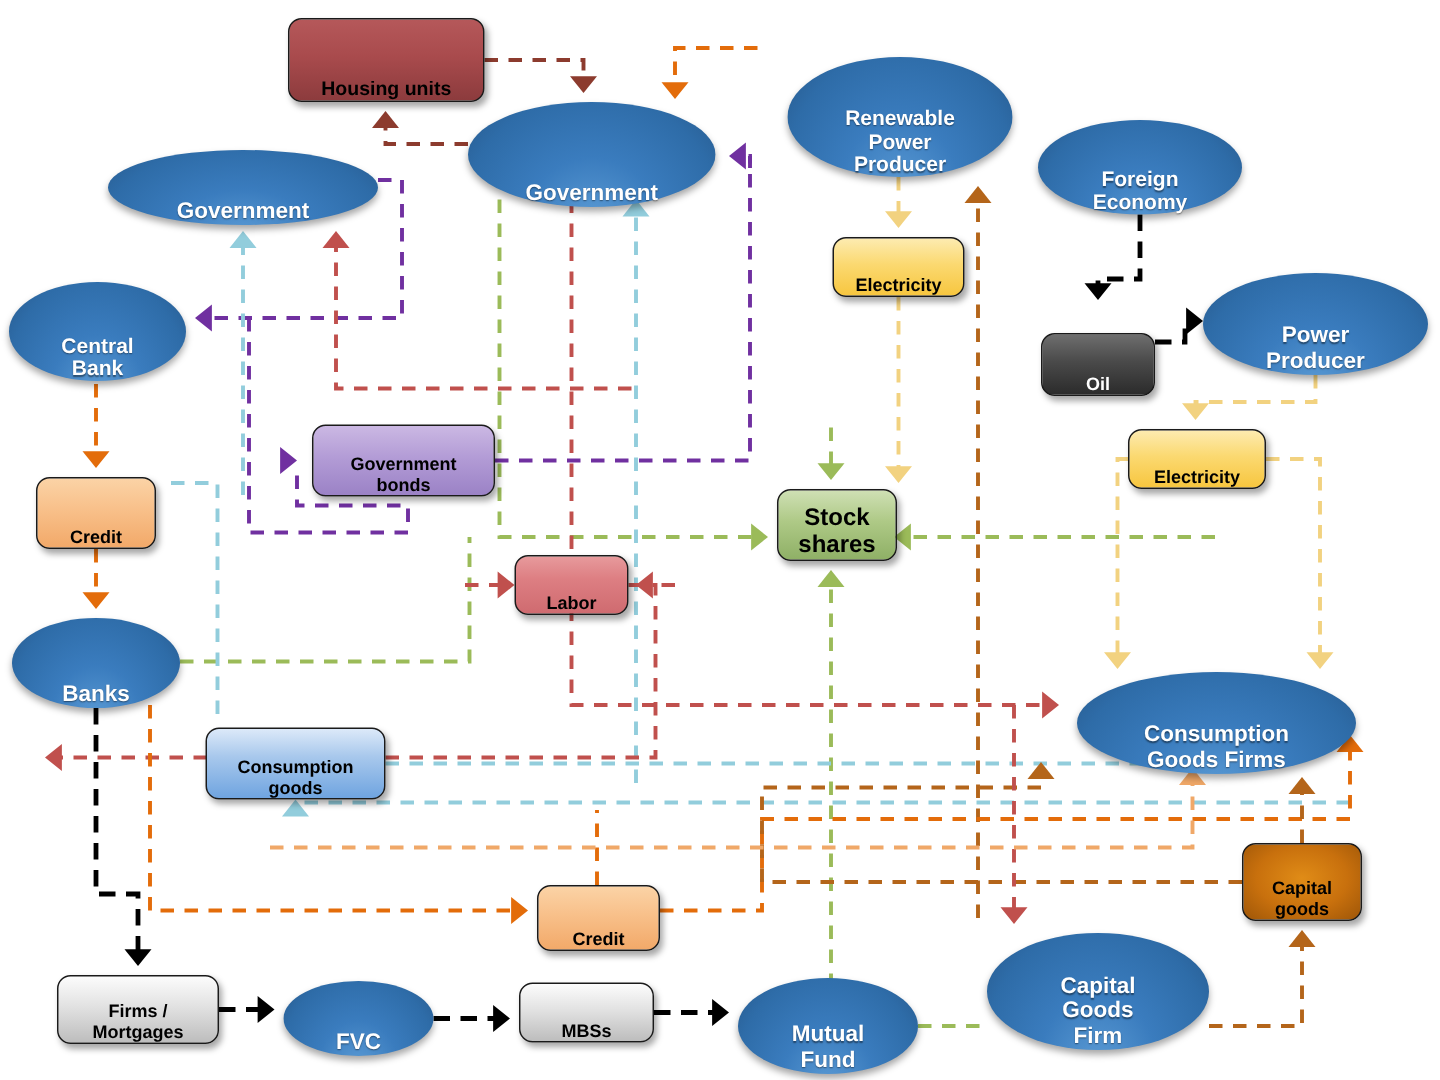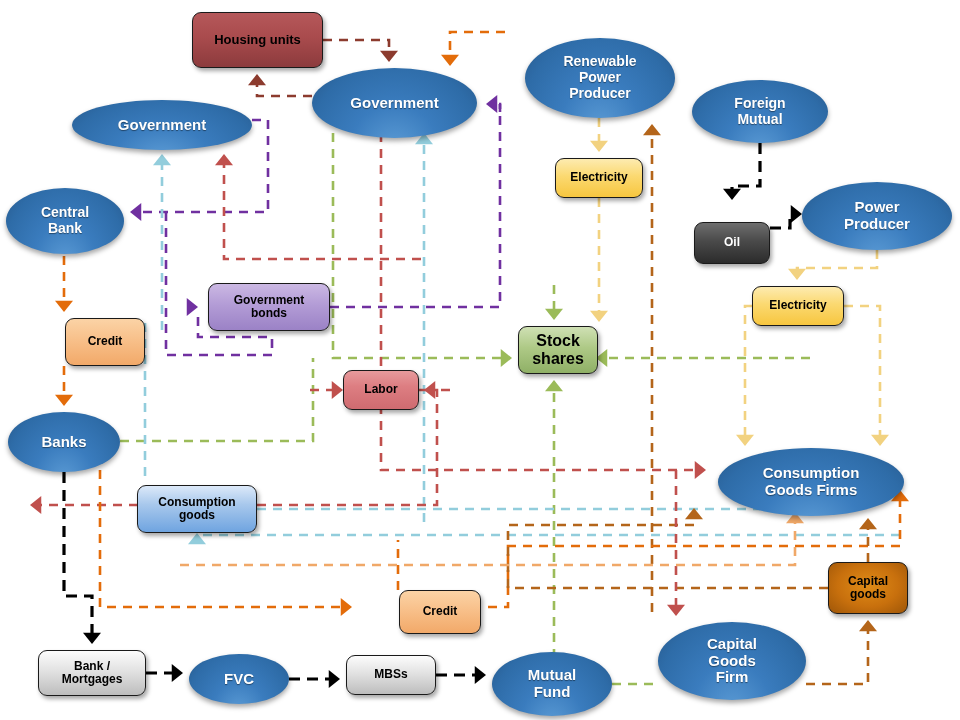--- a/index.html
+++ b/index.html
@@ -2,39 +2,39 @@
 <html><head>
 <meta charset="utf-8">
 <style>
   html,body{margin:0;padding:0;background:#ffffff;}
   #stage{
     position:relative;width:960px;height:720px;overflow:hidden;
     background:#ffffff;
     font-family:"Liberation Sans", sans-serif;
   }
   #edges{position:absolute;left:0;top:0;width:960px;height:720px;}
-  .node{position:absolute;display:flex;align-items:center;justify-content:center;text-align:center;box-sizing:border-box;}
+  .node{position:absolute;display:flex;align-items:flex-end;justify-content:center;text-align:center;box-sizing:border-box;}
   .ellipse{
     border-radius:50%;
     background:radial-gradient(ellipse at 50% 115%, #5b9bd5 0%, #3a7cbe 38%, #2e6ca8 75%, #27598c 100%);
     background-color:#2e75b6;
     color:#ffffff;font-weight:bold;
     text-shadow:0 1px 1px rgba(0,0,0,.45);
     box-shadow:0 3px 5px rgba(0,0,0,.35);
     line-height:1.12;
   }
   .rect{
     border-radius:9px;border:1.6px solid #1a1a1a;
     color:#000000;font-weight:bold;line-height:1.12;
     box-shadow:2px 3px 4px rgba(0,0,0,.35);
   }
   .rect.red{background:linear-gradient(180deg,#b5585a 0%,#a94b4d 45%,#8c3b3d 100%);}
   .rect.pink{background:linear-gradient(180deg,#e79a9c 0%,#dd7e82 40%,#cf6b70 100%);}
   .rect.purple{background:linear-gradient(180deg,#cbb8e3 0%,#b39cd6 45%,#9b82c6 100%);}
-  .rect.orange{background:linear-gradient(180deg,#fbd3a6 0%,#f8c08a 45%,#f2a969 100%);margin-left:41px;}
+  .rect.orange{background:linear-gradient(180deg,#fbd3a6 0%,#f8c08a 45%,#f2a969 100%);}
   .rect.blue{background:linear-gradient(180deg,#dce9f9 0%,#a8c8ec 40%,#6fa4e0 100%);}
   .rect.green{background:linear-gradient(180deg,#cfe0b4 0%,#aec986 45%,#8fb066 100%);}
   .rect.yellow{background:linear-gradient(180deg,#fdebb0 0%,#fbd971 45%,#f7c63f 100%);}
   .rect.brown{background:radial-gradient(ellipse at 50% 45%,#e08c17 0%,#c8700d 55%,#9e5608 100%);}
   .rect.grey-dark{background:linear-gradient(180deg,#6e6e6e 0%,#4a4a4a 45%,#2b2b2b 100%);color:#ffffff;margin-top:16px;}
   .rect.grey-light{background:linear-gradient(180deg,#fcfcfc 0%,#e2e2e2 45%,#bdbdbd 100%);color:#000000;}
 </style>
 </head>
 <body>
 
@@ -221,21 +221,21 @@
     <div class="node ellipse" style="left: 312px; top: 68px; width: 165px; height: 70px; font-size: 15px;">
       <span style="white-space: pre-line;">Government</span>
     </div>
     <div class="node ellipse" style="left: 525px; top: 38px; width: 150px; height: 80px; font-size: 14px;">
       <span style="white-space: pre-line;">Renewable
 Power
 Producer</span>
     </div>
     <div class="node ellipse" style="left: 692px; top: 80px; width: 136px; height: 63px; font-size: 14px;">
       <span style="white-space: pre-line;">Foreign
-Mutual</span>
+Economy</span>
     </div>
     <div class="node ellipse" style="left: 72px; top: 100px; width: 180px; height: 50px; font-size: 15px;">
       <span style="white-space: pre-line;">Government</span>
     </div>
     <div class="node ellipse" style="left: 6px; top: 188px; width: 118px; height: 66px; font-size: 14px;">
       <span style="white-space: pre-line;">Central
 Bank</span>
     </div>
     <div class="node rect yellow" style="left: 555px; top: 158px; width: 88px; height: 40px; font-size: 12px;">
       <span style="white-space: pre-line;">Electricity</span>
@@ -281,21 +281,21 @@
     </div>
     <div class="node rect orange" style="left: 358px; top: 590px; width: 82px; height: 44px; font-size: 12px;">
       <span style="white-space: pre-line;">Credit</span>
     </div>
     <div class="node ellipse" style="left: 658px; top: 622px; width: 148px; height: 78px; font-size: 15px;">
       <span style="white-space: pre-line;">Capital
 Goods
 Firm</span>
     </div>
     <div class="node rect grey-light" style="left: 38px; top: 650px; width: 108px; height: 46px; font-size: 12px;">
-      <span style="white-space: pre-line;">Bank /
+      <span style="white-space: pre-line;">Firms /
 Mortgages</span>
     </div>
     <div class="node ellipse" style="left: 189px; top: 654px; width: 100px; height: 50px; font-size: 15px;">
       <span style="white-space: pre-line;">FVC</span>
     </div>
     <div class="node rect grey-light" style="left: 346px; top: 655px; width: 90px; height: 40px; font-size: 12px;">
       <span style="white-space: pre-line;">MBSs</span>
     </div>
     <div class="node ellipse" style="left: 492px; top: 652px; width: 120px; height: 64px; font-size: 15px;">
       <span style="white-space: pre-line;">Mutual

